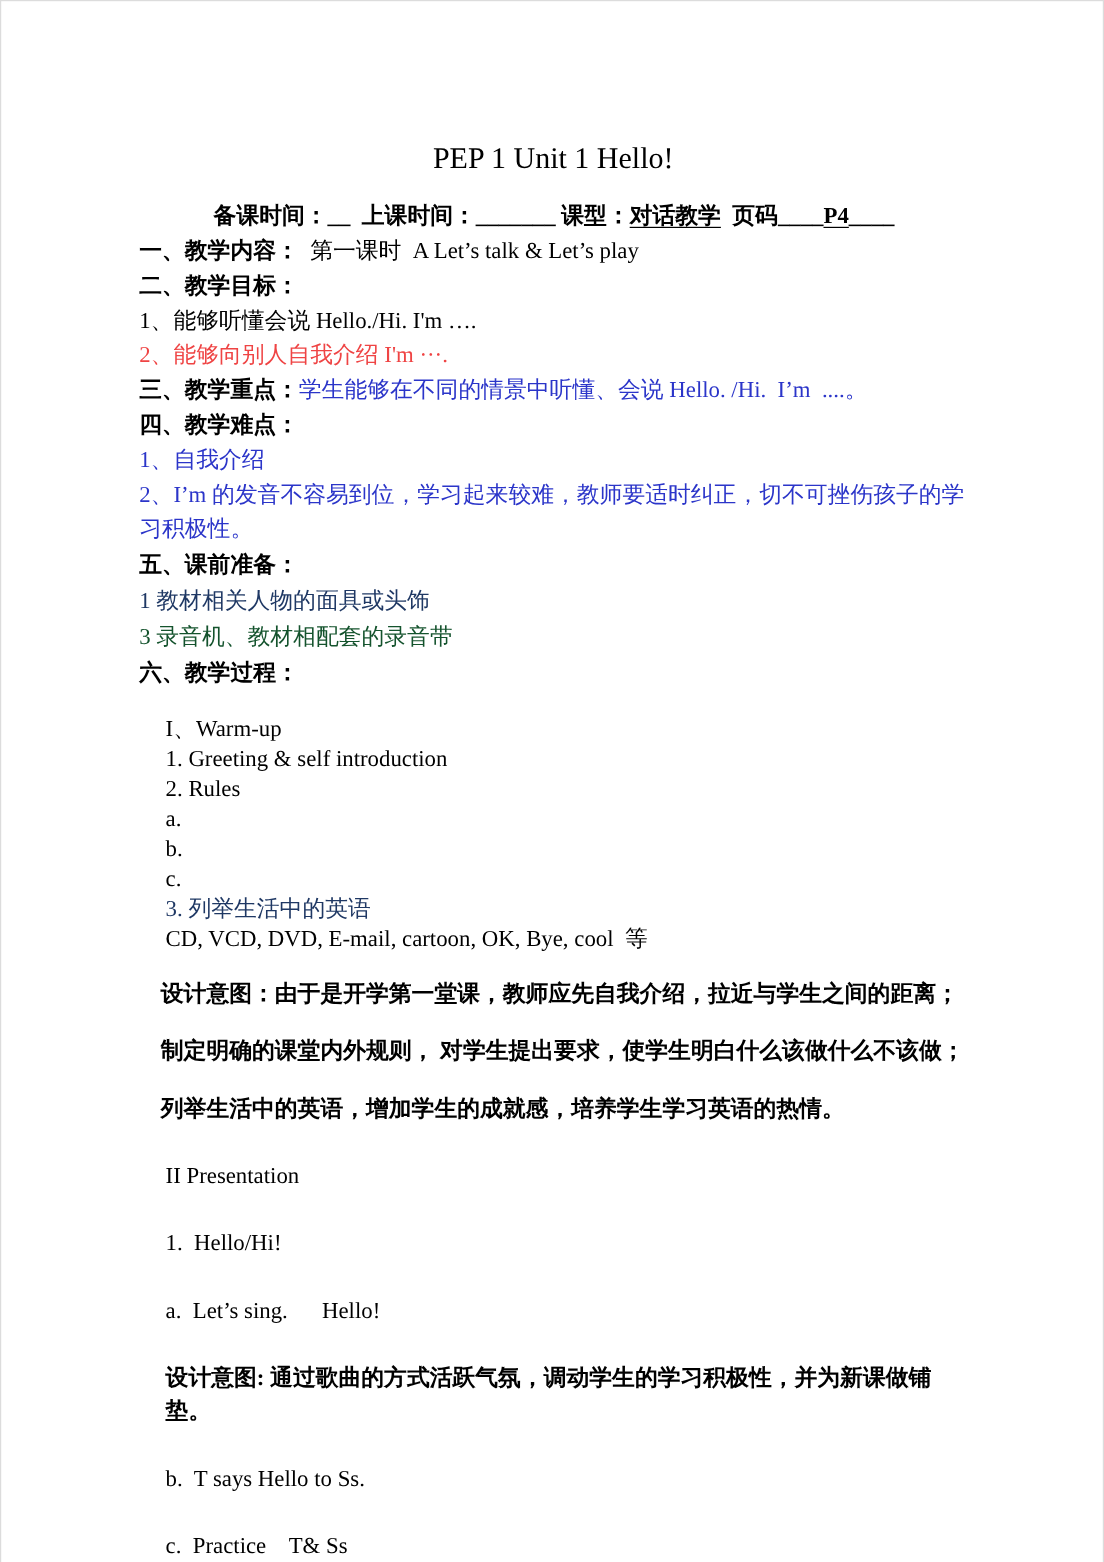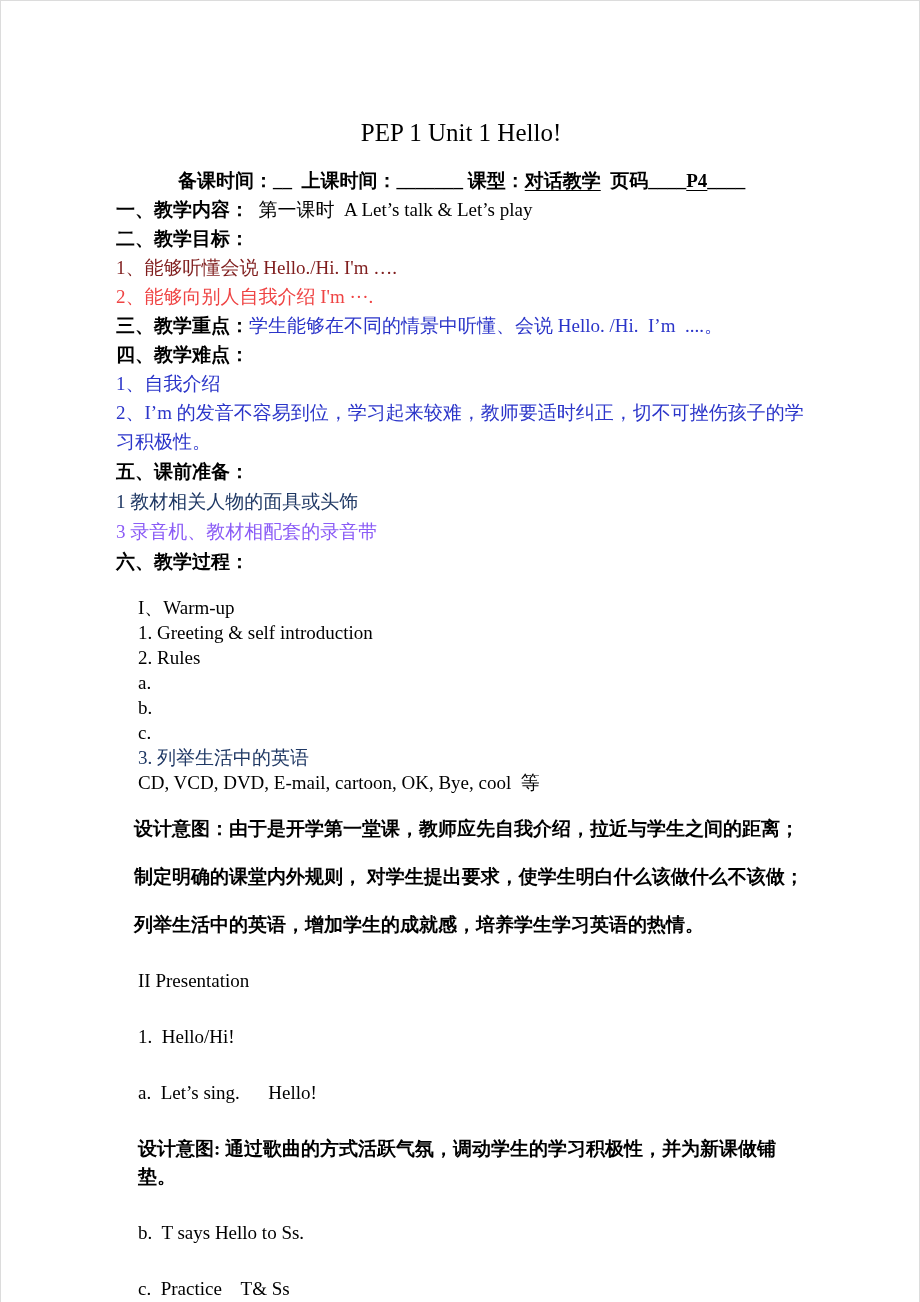--- a/index.html
+++ b/index.html
@@ -38,31 +38,31 @@
 
 <div class="page">
   <div class="title">PEP 1 Unit 1 Hello!</div>
   <div>
       <div class="section sec-meta">
         <div class="ln"><span class="b">备课时间：</span><span class="b">__</span><span class="b">  上课时间：</span><span class="b">_______</span><span class="b"> 课型：</span><span class="b u">对话教学</span><span class="b">  页码</span><span class="b">____</span><span class="b u">P4</span><span class="b">____</span></div>
       </div>
       <div class="section sec-body1">
         <div class="ln"><span class="b">一、教学内容：</span><span>  第一课时  A Let’s talk &amp; Let’s play</span></div>
         <div class="ln"><span class="b">二、教学目标：</span></div>
-        <div class="ln"><span style="color: #7f1d1d;">1、能够听懂会说 Hello./Hi. I'm ….</span></div>
+        <div class="ln"><span style="color: #000000;">1、能够听懂会说 Hello./Hi. I'm ….</span></div>
         <div class="ln"><span style="color: #ef4444;">2、能够向别人自我介绍 I'm ···.</span></div>
         <div class="ln"><span class="b">三、教学重点：</span><span style="color: rgb(43, 53, 201);">学生能够在不同的情景中听懂、会说 Hello. /Hi.  I’m  ....。</span></div>
         <div class="ln"><span class="b">四、教学难点：</span></div>
         <div class="ln"><span style="color: rgb(43, 53, 201);">1、自我介绍</span></div>
         <div class="ln"><span style="color: rgb(43, 53, 201);">2、I’m 的发音不容易到位，学习起来较难，教师要适时纠正，切不可挫伤孩子的学习积极性。</span></div>
       </div>
       <div class="section sec-body2">
         <div class="ln"><span class="b">五、课前准备：</span></div>
         <div class="ln"><span style="color: rgb(31, 56, 100);">1 教材相关人物的面具或头饰</span></div>
-        <div class="ln"><span style="color: #8b5cf6;">3 录音机、教材相配套的录音带</span></div>
+        <div class="ln"><span style="color: #14532d;">3 录音机、教材相配套的录音带</span></div>
         <div class="ln"><span class="b">六、教学过程：</span></div>
       </div>
       <div class="section sec-warmup">
         <div class="ln"><span>I、Warm-up</span></div>
         <div class="ln"><span>1. Greeting &amp; self introduction</span></div>
         <div class="ln"><span>2. Rules</span></div>
         <div class="ln"><span>a.</span></div>
         <div class="ln"><span>b.</span></div>
         <div class="ln"><span>c.</span></div>
         <div class="ln"><span style="color: rgb(31, 56, 100);">3. 列举生活中的英语</span></div>

